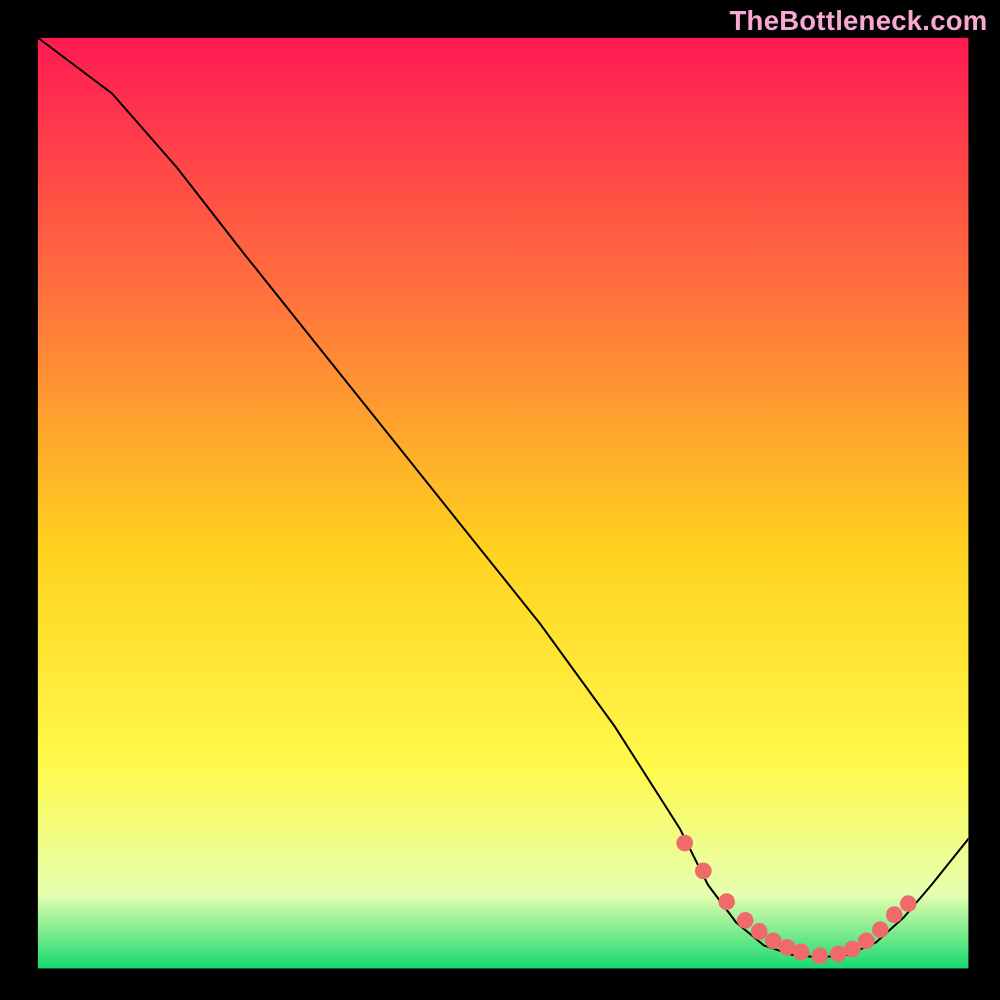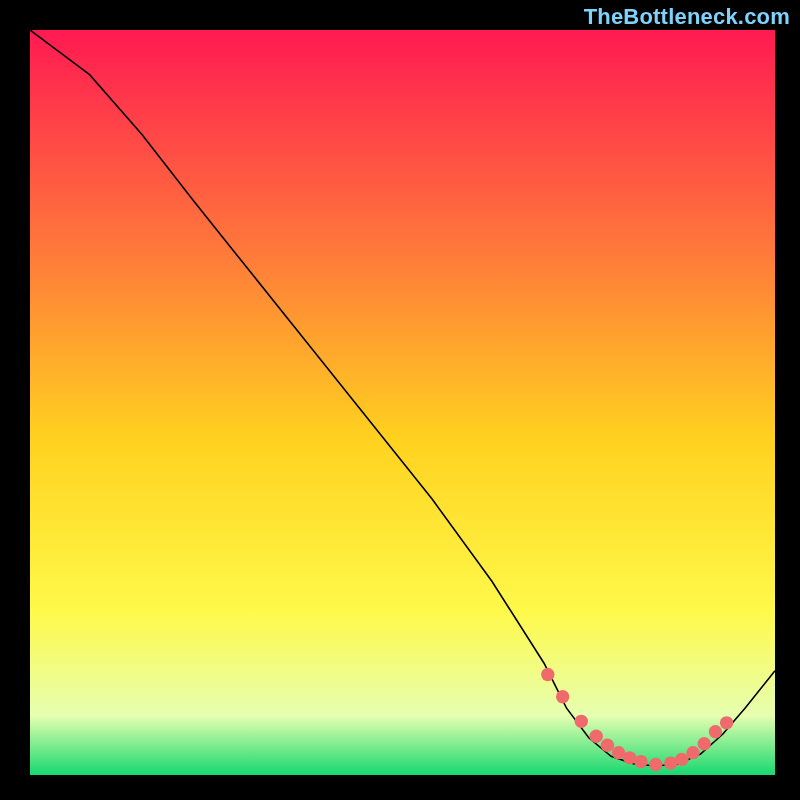--- a/index.html
+++ b/index.html
@@ -14,21 +14,21 @@
   .frame {
     position: relative;
     width: 800px;
     height: 800px;
     background: #000;
   }
   .watermark {
     position: absolute;
     top: 4px;
     right: 10px;
-    color: #7dd3fc;
+    color: #f9a8d4;
     font-size: 22px;
     font-weight: 600;
     letter-spacing: 0.2px;
   }
   .plot {
     position: absolute;
     left: 30px;
     top: 30px;
     width: 745px;
     height: 745px;

